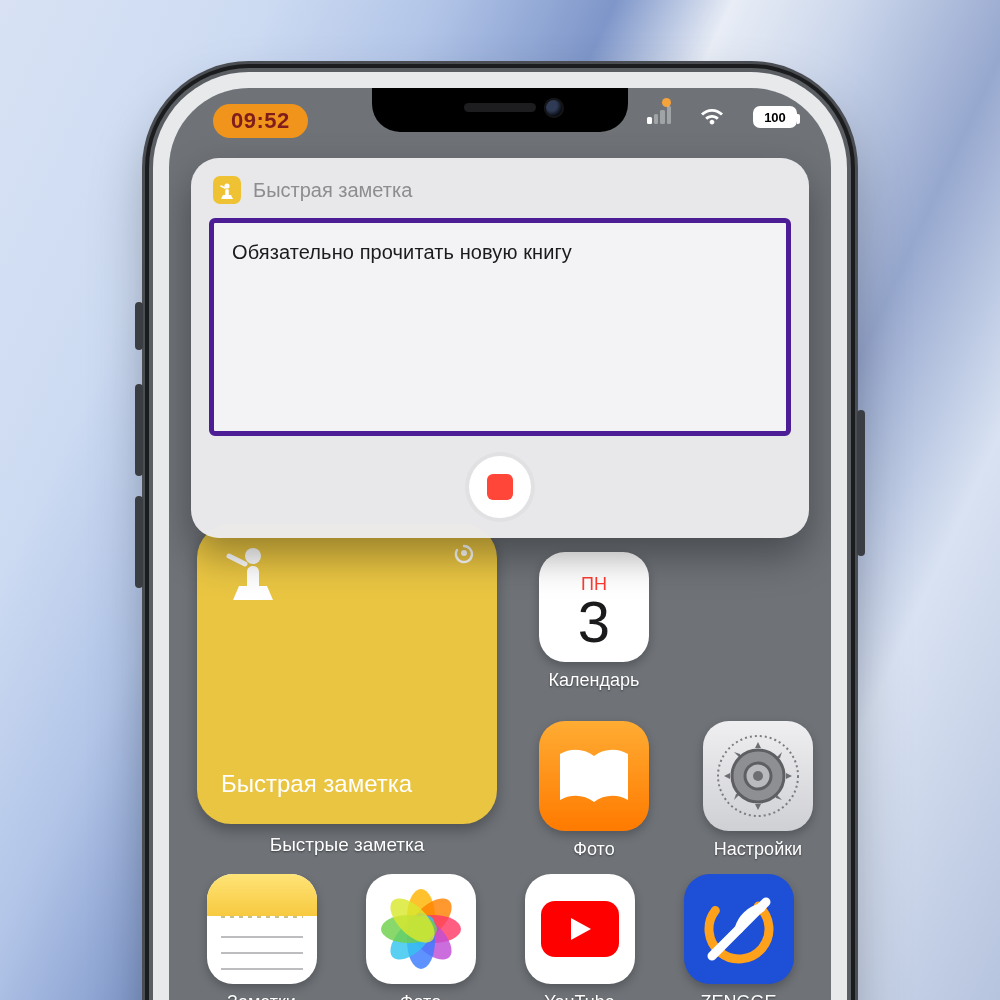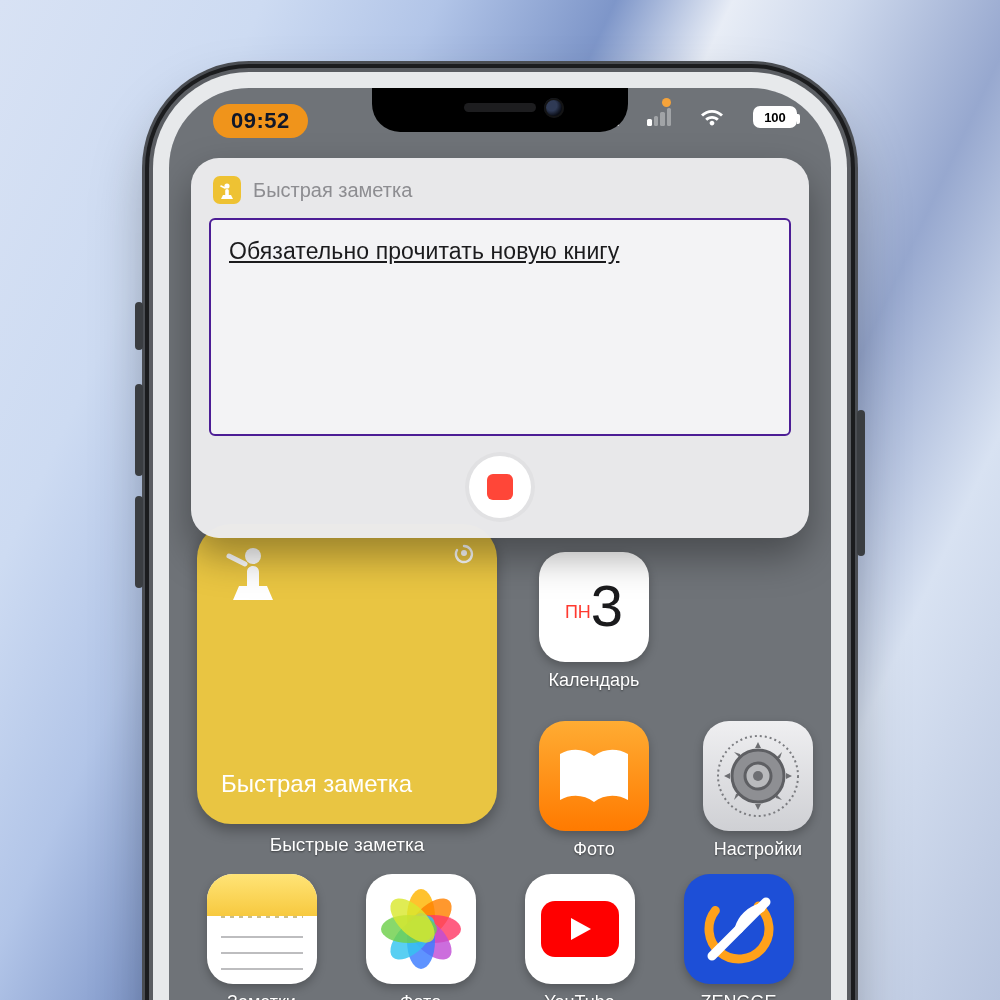--- a/index.html
+++ b/index.html
@@ -61,27 +61,27 @@
 
   
   .status {
     position: absolute; top: 0; left: 0; right: 0; height: 64px;
     z-index: 55;
   }
   .time-pill {
     position:absolute; left:44px; top:16px;
     height:34px; padding:0 18px;
     border-radius:17px;
-    background:#f0941b; color:#0f172a;
+    background:#f0941b; color:#7f1d1d;
     font-size:22px; font-weight:600; letter-spacing:.5px;
     display:flex; align-items:center;
   }
   .status-right {
     position:absolute; right:34px; top:18px;
-    display:flex; align-items:center; gap:28px;
+    display:flex; gap:28px;
   }
   .dot-orange {
     position:absolute; right:160px; top:10px;
     width:9px; height:9px; border-radius:50%; background:#f5a33a;
   }
   .dualsim { display:flex; gap:2.2px; align-items:flex-end; height:18px;}
   .dualsim span { width:4.3px; border-radius:1.5px; background:#fff; }
   .dualsim span.off { background:rgba(255,255,255,.35);}
   .b1{height:7px}.b2{height:10px}.b3{height:14px}.b4{height:18px}
   .wifi svg { display:block; }
@@ -114,25 +114,25 @@
   .popup-icon {
     width:28px; height:28px; border-radius:7px;
     background:#eec233;
     display:flex; align-items:flex-end; justify-content:center;
     padding-bottom:2px;
   }
   .popup-icon svg { display:block; }
   .popup-textbox {
     margin: 0 18px;
     background:#f3f3f5;
-    border:2px solid #4c1d95;
+    border:5px solid #4c1d95;
     border-radius:6px;
     min-height:218px;
     padding:18px 18px;
-    font-size:23px; color:#1b1b1d; letter-spacing:.1px;text-decoration:underline;
+    font-size:20px; color:#1b1b1d; letter-spacing:.1px;
   }
   .stopbtn {
     margin:20px auto 0;
     width:62px; height:62px; border-radius:50%;
     background:#fff;
     box-shadow: 0 0 0 4px #e1e1e3;
     display:flex; align-items:center; justify-content:center;
   }
   .stopbtn .sq {
     width:26px; height:26px; border-radius:6px; background:#ff4638;
@@ -175,21 +175,21 @@
     position:absolute; left:24px; bottom:26px;
     font-size:24px; font-weight:500; color:#fff;
   }
   .widget-label {
     margin-top:10px; color:#fff; font-size:19px;
     text-shadow:0 1px 2px rgba(0,0,0,.5); text-align:center;
   }
 
   
   .ic-appstore { background:linear-gradient(180deg,#2cb2ff,#1267f3); }
-  .ic-calendar { background:#fff; flex-direction:row; }
+  .ic-calendar { background:#fff; flex-direction:column; }
   .ic-calendar .wd { color:#ff3a30; font-size:18px; font-weight:500; margin-top:10px;}
   .ic-calendar .dy { color:#1b1b1d; font-size:58px; font-weight:400; line-height:1; margin-top:-2px;}
   .ic-books { background:linear-gradient(180deg,#ffac33,#ff7a00); }
   .ic-settings { background:linear-gradient(180deg,#efeff1,#cfd0d4); }
   .ic-notes { background:#fff; }
   .ic-notes .top { position:absolute; top:0; left:0; right:0; height:42px;
     background:linear-gradient(180deg,#ffe477,#f7c93f); }
   .ic-notes .line { position:absolute; left:14px; right:14px; height:1.5px; background:#bdbdbf;}
   .ic-notes .d { position:absolute; left:14px; right:14px; top:42px; height:2px;
     background: repeating-linear-gradient(90deg,#cbbf8a 0 4px, transparent 4px 9px);}

